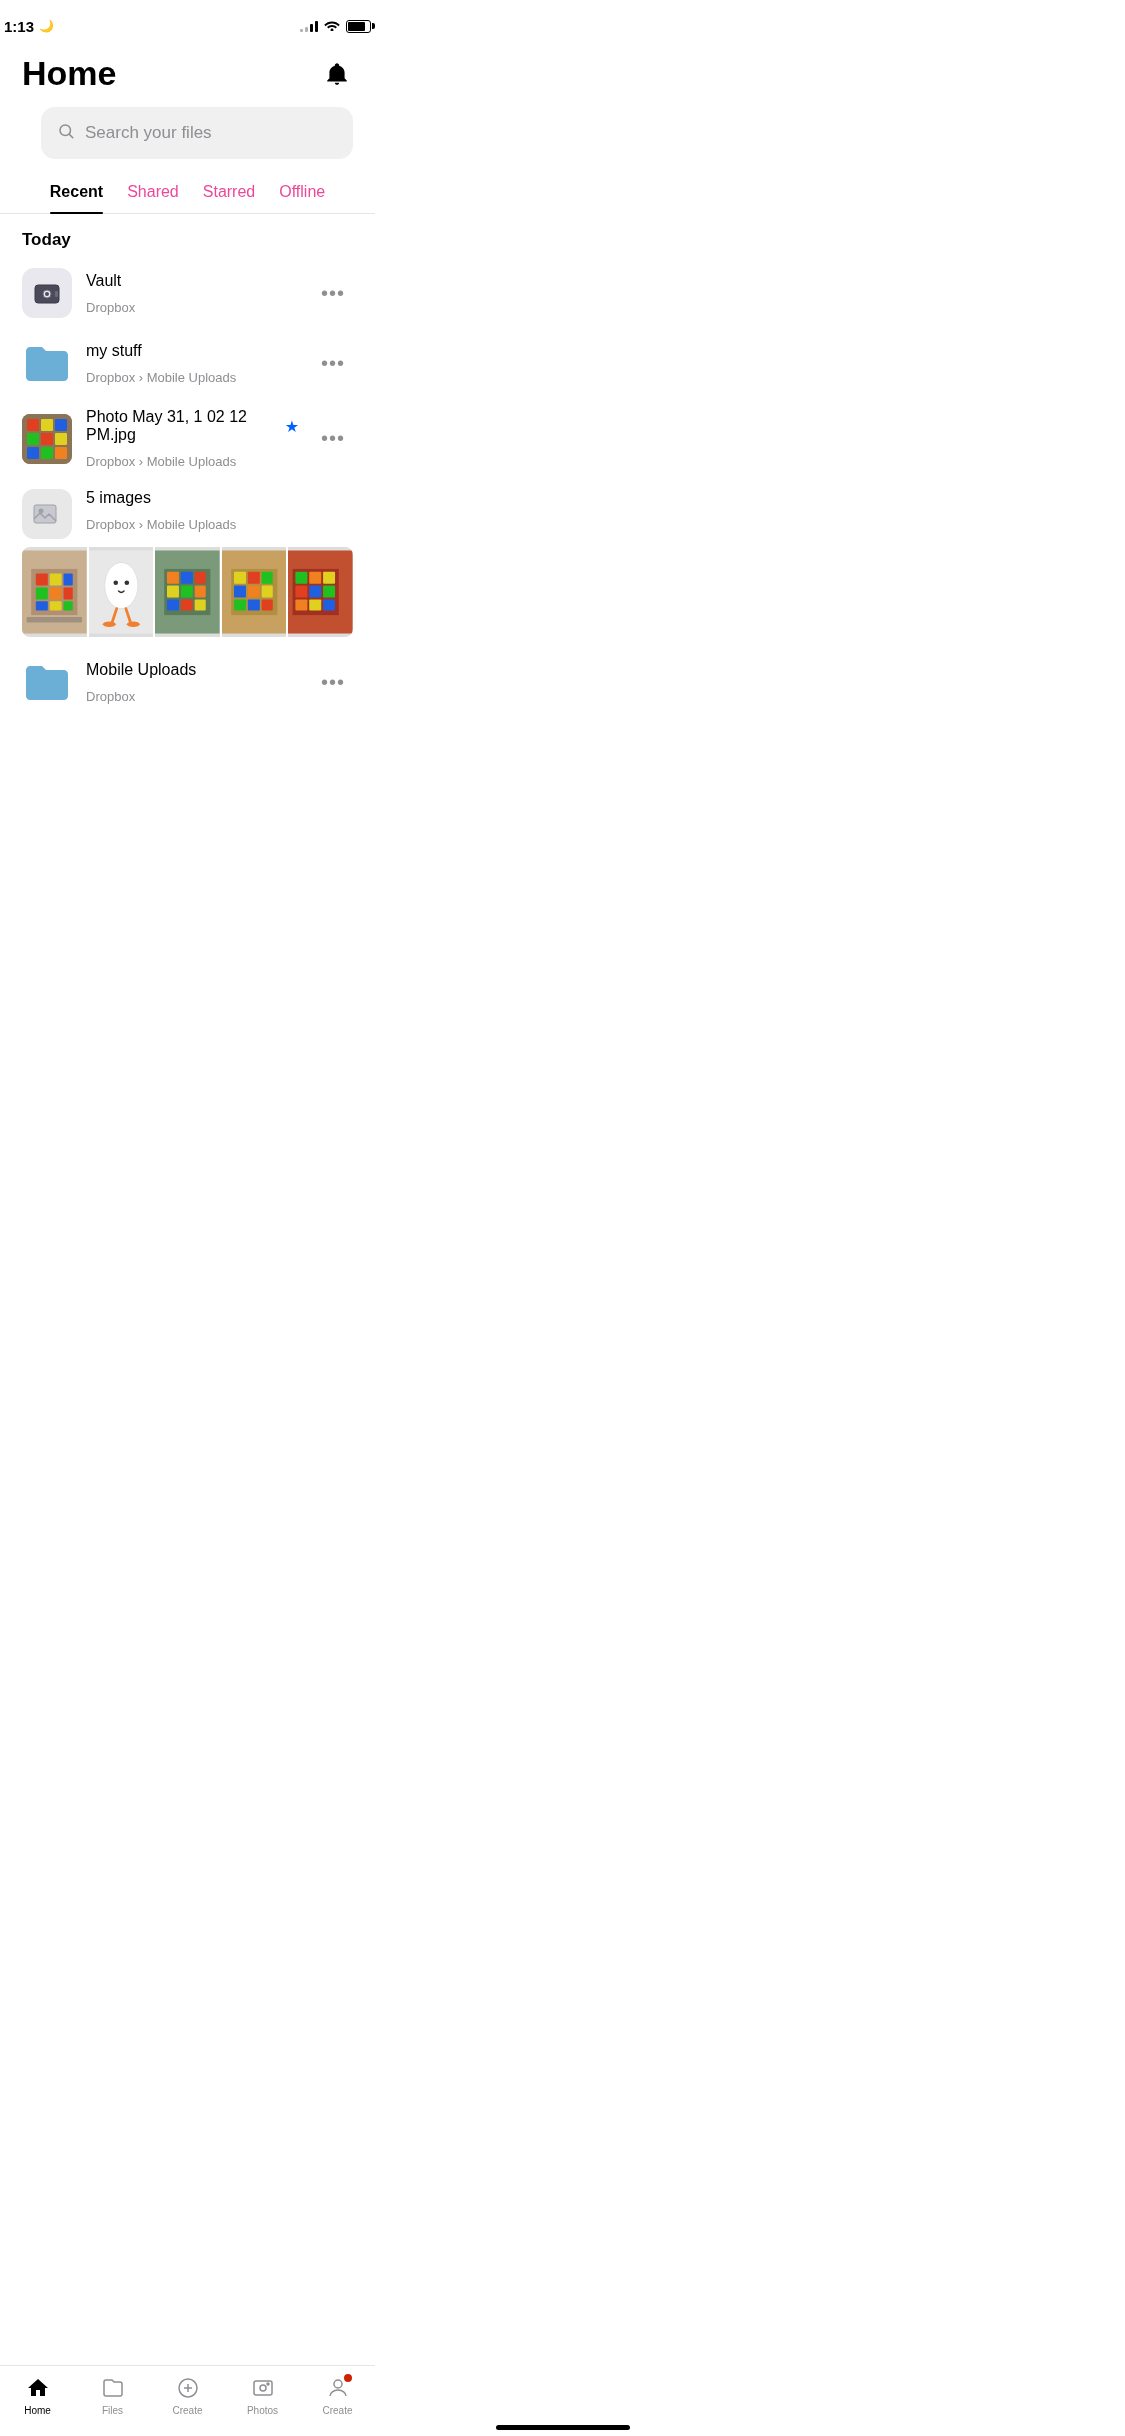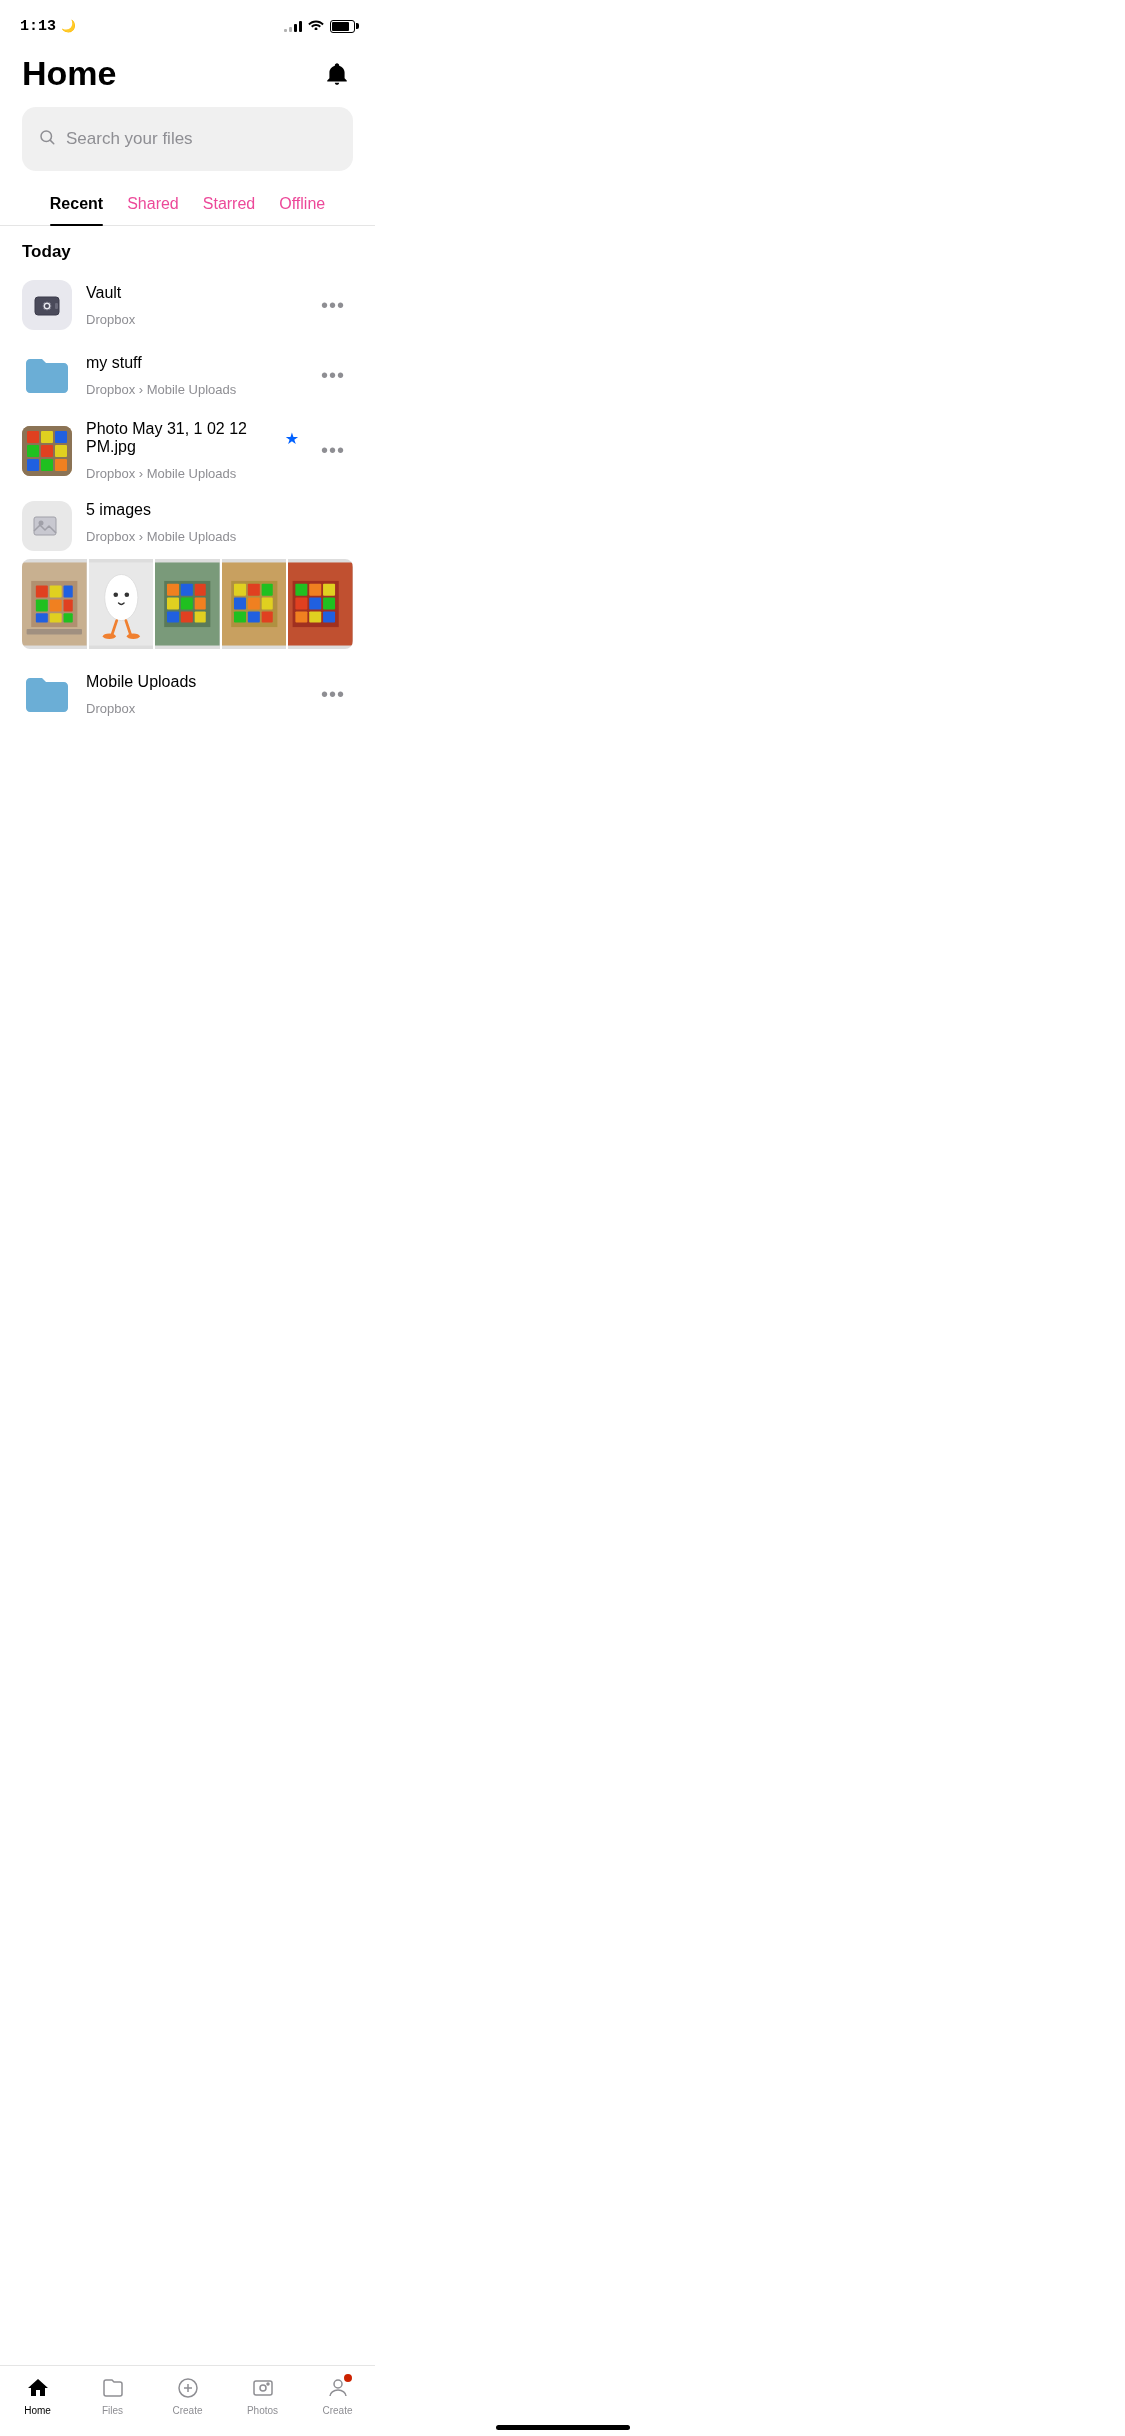--- a/index.html
+++ b/index.html
@@ -11,23 +11,22 @@
       min-height: 812px;
       overflow-x: hidden;
       position: relative;
     }
 
     
     .status-bar {
       display: flex;
       justify-content: space-between;
       align-items: center;
-      padding: 14px 20px 6px;
+      padding: 14px 4px 6px;
       height: 44px;
-      font-family: Liberation Mono, monospace;
     }
     .status-time {
       font-size: 15px;
       font-weight: 600;
       color: #000;
     }
     .status-icons {
       display: flex;
       align-items: center;
       gap: 6px;
@@ -104,23 +103,24 @@
 
     
     .search-container {
       padding: 0 22px 16px;
     }
     .search-bar {
       display: flex;
       align-items: center;
       background: #f0f0f0;
       border-radius: 14px;
-      padding: 21px 16px;
+      padding: 15px 16px;
       gap: 10px;
       cursor: pointer;
+      margin-left: 19px;
     }
     .search-icon-wrap {
       color: #8e8e93;
       font-size: 16px;
     }
     .search-placeholder {
       font-size: 17px;
       color: #8e8e93;
     }
 

